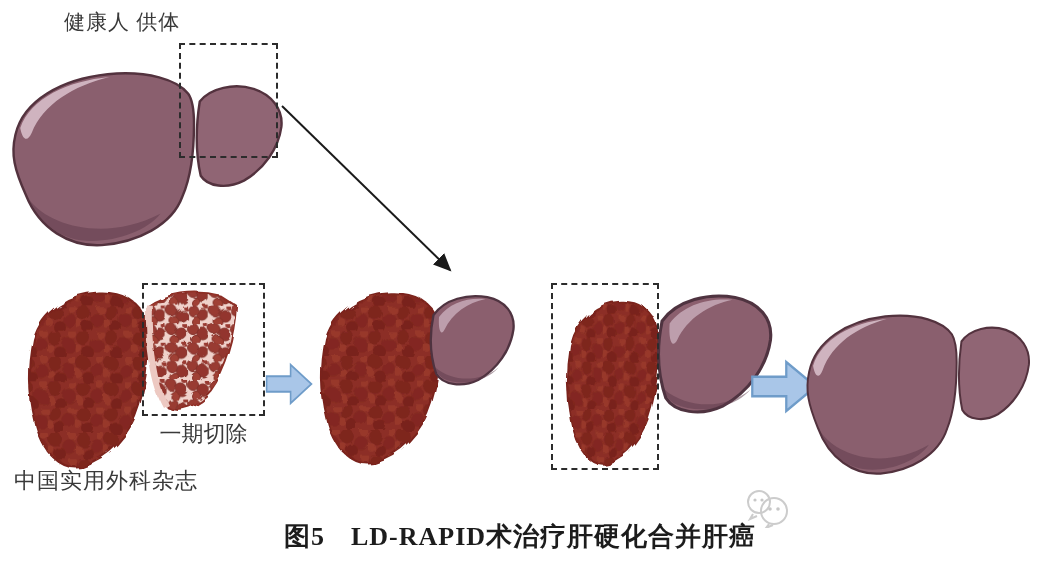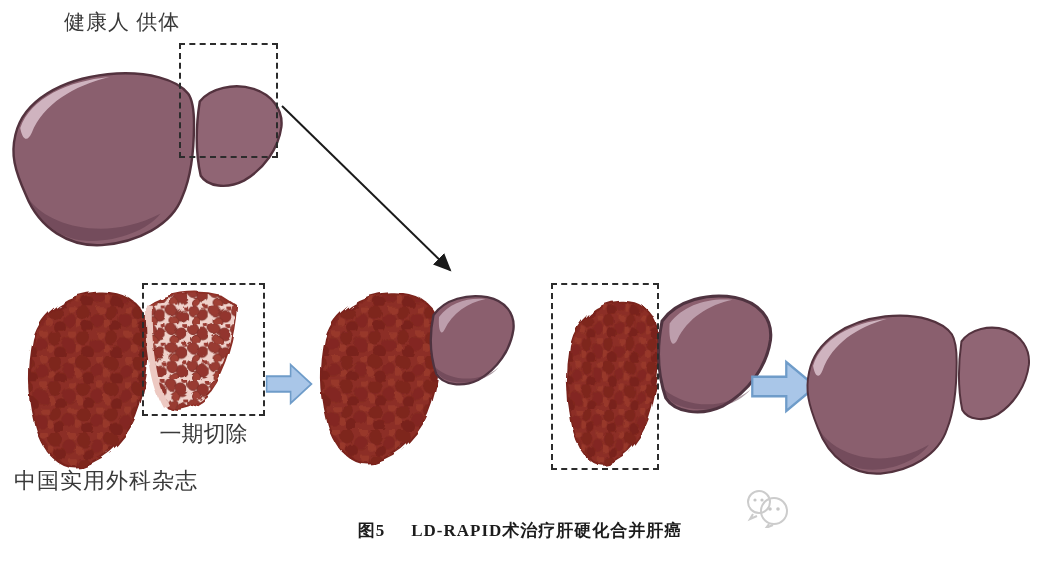--- a/index.html
+++ b/index.html
@@ -10,21 +10,21 @@
   .abs{position:absolute;}
   .cnlabel{font-size:22px;letter-spacing:1px;color:#3a3a3a;white-space:nowrap;}
   .dashed-box{border:2px dashed #2c2c2c;box-sizing:border-box;background:transparent;}
   .stage-label{text-align:center;font-size:22px;color:#3a3a3a;}
   .interval-label{
     position:absolute;left:4px;top:9px;width:46px;text-align:center;
     font-size:15px;color:#23344f;letter-spacing:0.5px;
   }
   .caption{
     position:absolute;left:0;top:519px;width:1040px;text-align:center;
-    font-size:17px;font-weight:bold;color:#1c1c1c;letter-spacing:1px;
+    font-size:26px;font-weight:bold;color:#1c1c1c;letter-spacing:1px;
   }
   .caption .cap-num{margin-right:26px;}
   .watermark-text{
     position:absolute;left:793px;top:495px;font-size:22px;letter-spacing:1px;
     color:#d0d0d0;text-shadow:1px 1px 0 #ffffff,-1px -1px 0 #bdbdbd;white-space:nowrap;
     font-family:"Liberation Sans","DejaVu Sans",sans-serif;
   }
 </style>
 </head>
 <body>

